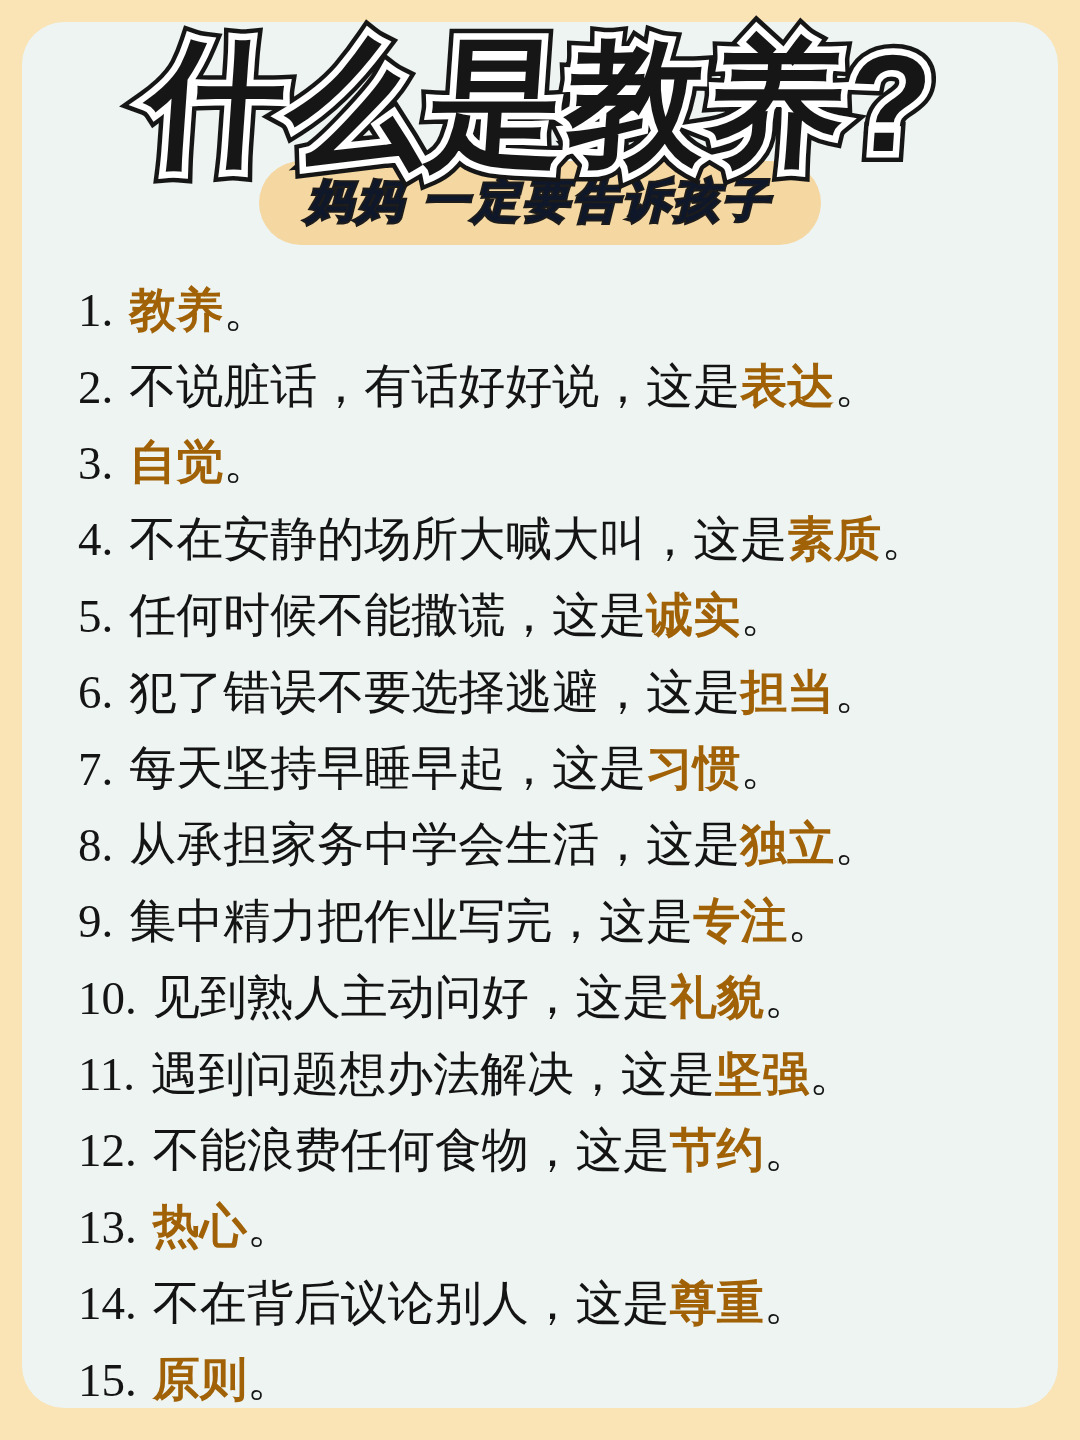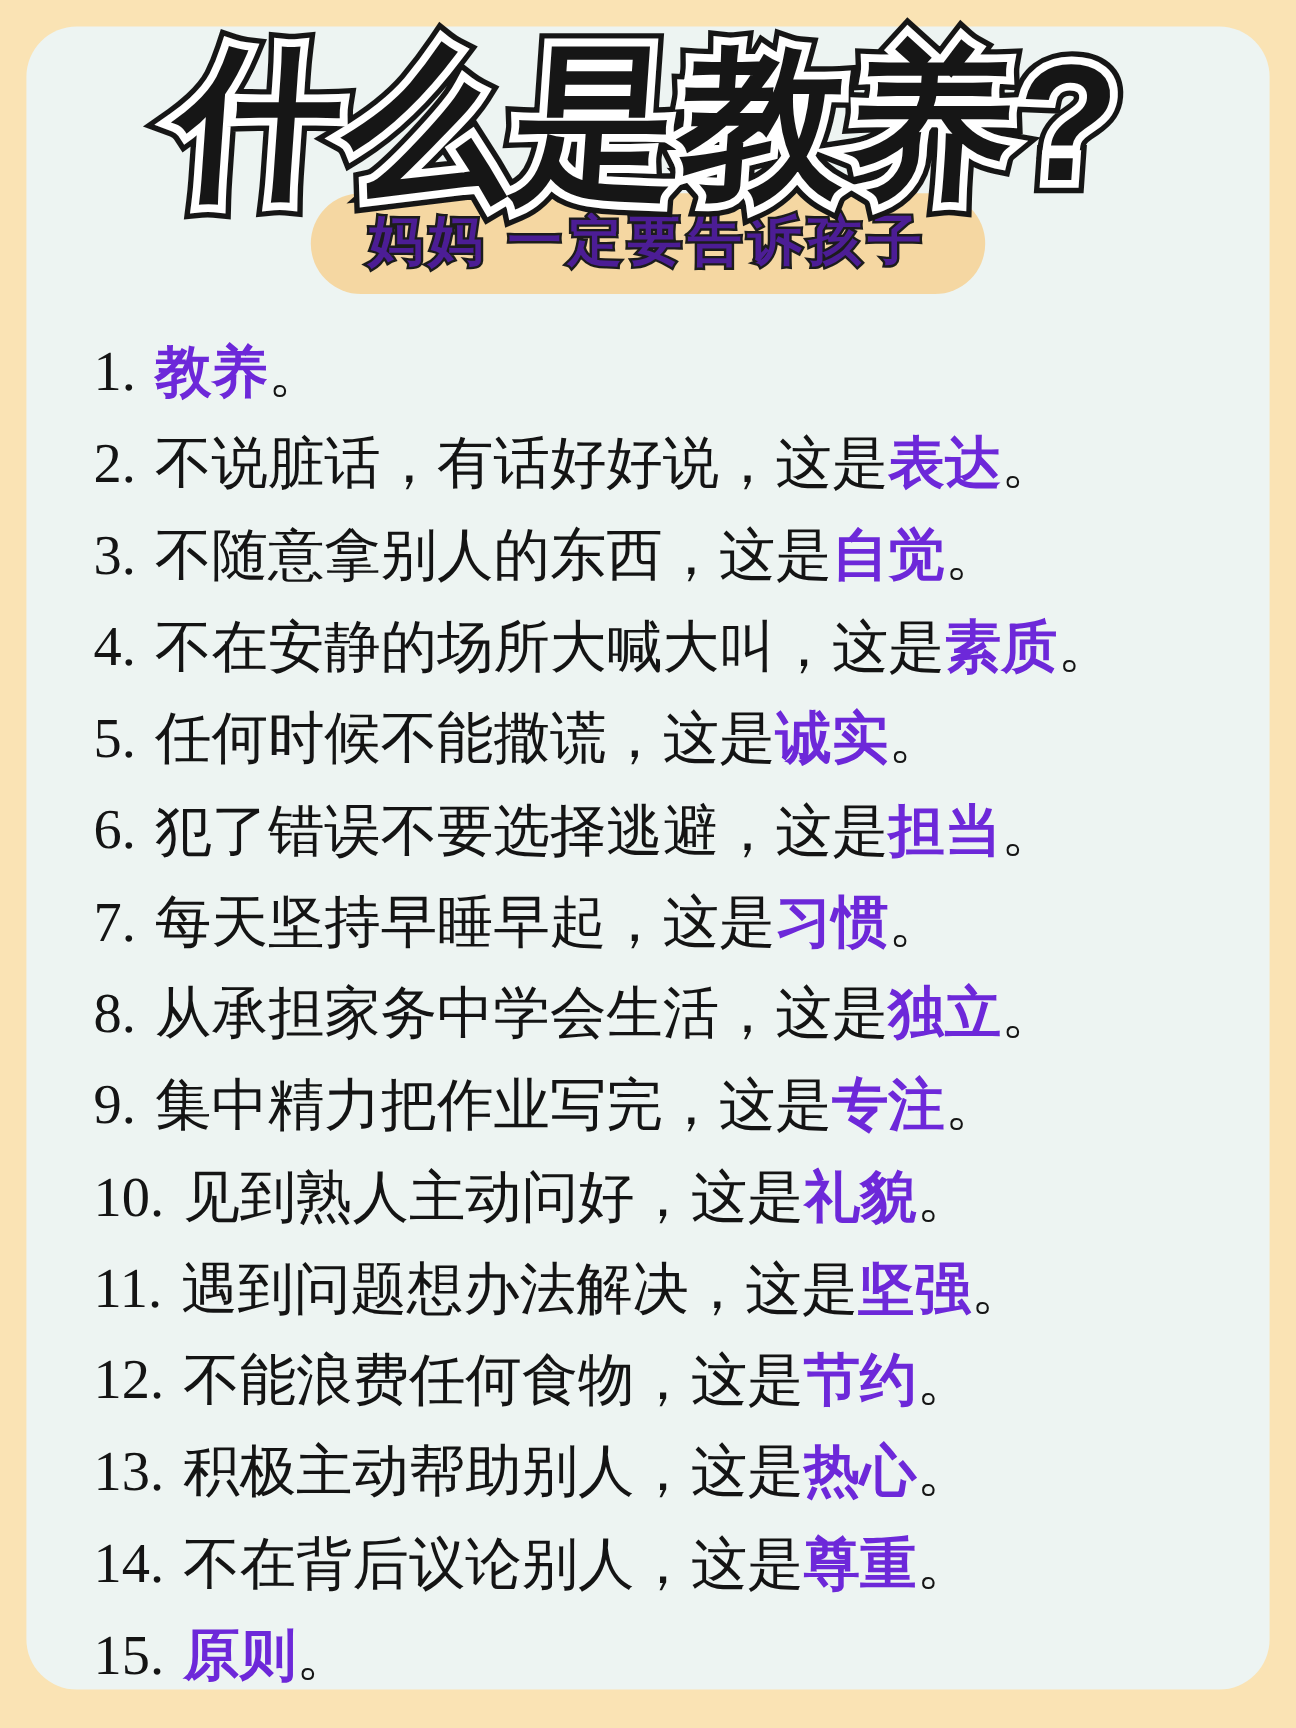--- a/index.html
+++ b/index.html
@@ -67,24 +67,25 @@
     margin-top: -22px;
   }
   .pill {
     display: inline-block;
     background: #f5d7a2;
     border-radius: 44px;
     padding: 10px 48px 14px 48px;
   }
   .pill-text {
     font-family: "Liberation Serif", "DejaVu Serif", serif;
+    font-style: italic;
     font-weight: 700;
     font-size: 45px;
     letter-spacing: 5px;
-    color: #4c1d95;
+    color: #0f172a;
     -webkit-text-stroke: 4px #1c1c1c;
     paint-order: stroke fill;
     white-space: nowrap;
   }
   .list {
     position: absolute;
     left: 56px;
     right: 20px;
     top: 250px;
   }
@@ -93,21 +94,21 @@
     display: flex;
     align-items: center;
     font-size: 47px;
     color: #141414;
     white-space: nowrap;
   }
   .item .num {
     margin-right: 16px;
   }
   .item .kw {
-    color: #6d28d9;
+    color: #a16207;
     font-weight: 900;
   }
 </style>
 </head>
 <body>
 
 <div class="frame">
   <div class="card">
 
     <div class="header">
@@ -129,21 +130,20 @@
         <span class="period">。</span>
       </div>
       <div class="item">
         <span class="num">2.</span>
         <span class="txt">不说脏话，有话好好说，这是</span>
         <span class="kw">表达</span>
         <span class="period">。</span>
       </div>
       <div class="item">
         <span class="num">3.</span>
-        <span class="txt">不随意拿别人的东西，这是</span>
         <span class="kw">自觉</span>
         <span class="period">。</span>
       </div>
       <div class="item">
         <span class="num">4.</span>
         <span class="txt">不在安静的场所大喊大叫，这是</span>
         <span class="kw">素质</span>
         <span class="period">。</span>
       </div>
       <div class="item">
@@ -189,21 +189,20 @@
         <span class="period">。</span>
       </div>
       <div class="item">
         <span class="num">12.</span>
         <span class="txt">不能浪费任何食物，这是</span>
         <span class="kw">节约</span>
         <span class="period">。</span>
       </div>
       <div class="item">
         <span class="num">13.</span>
-        <span class="txt">积极主动帮助别人，这是</span>
         <span class="kw">热心</span>
         <span class="period">。</span>
       </div>
       <div class="item">
         <span class="num">14.</span>
         <span class="txt">不在背后议论别人，这是</span>
         <span class="kw">尊重</span>
         <span class="period">。</span>
       </div>
       <div class="item">

